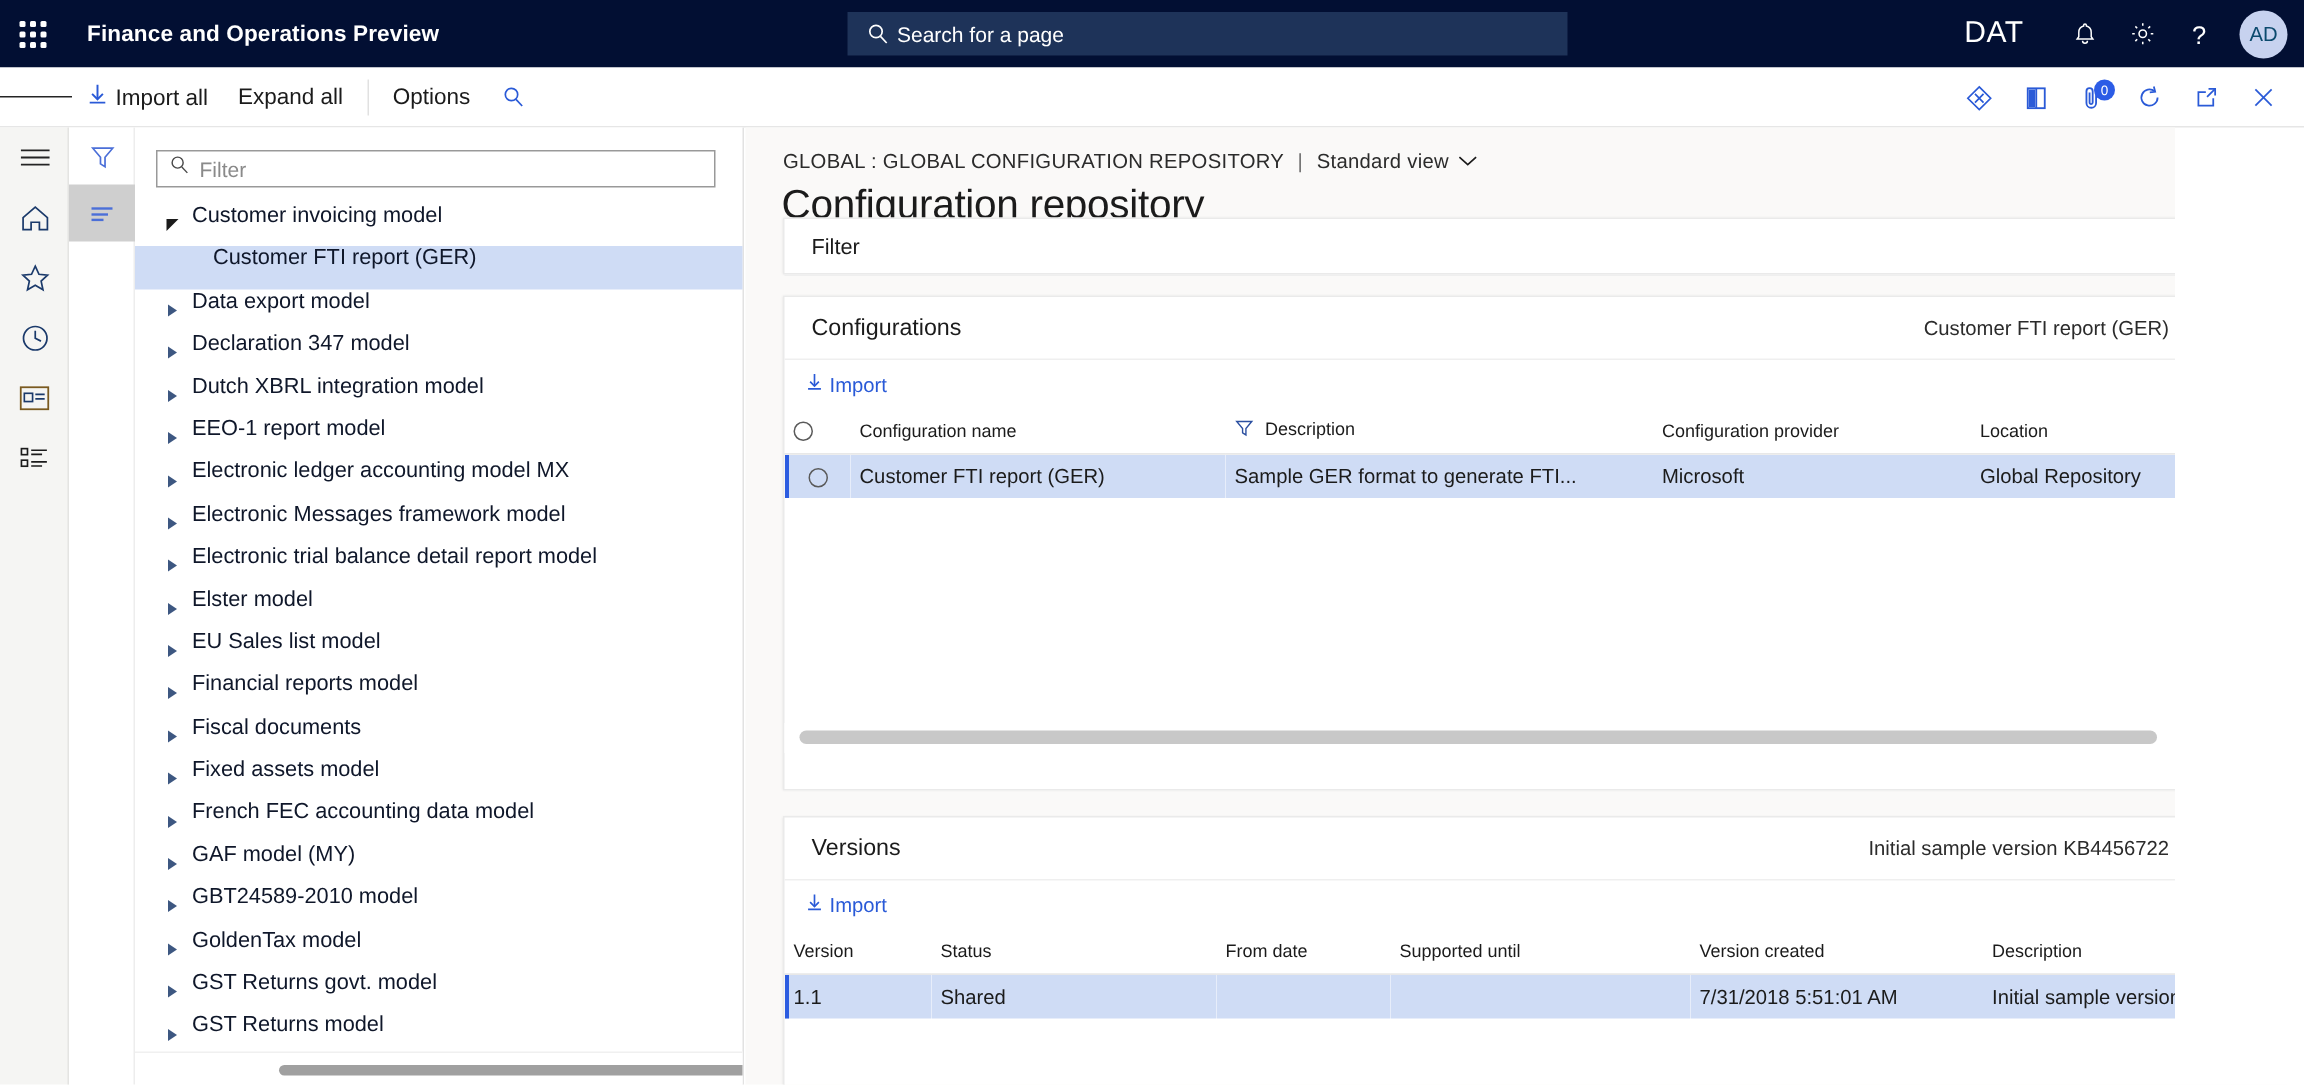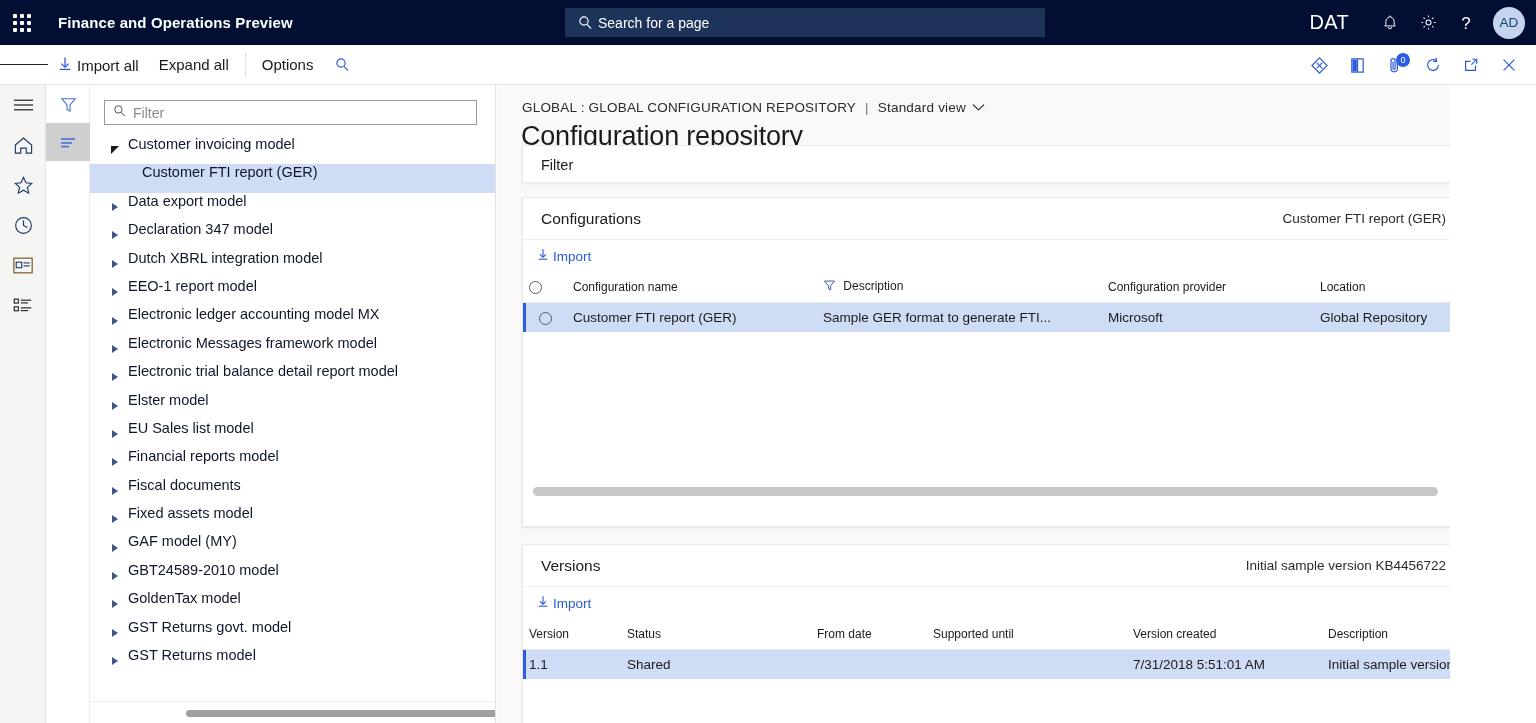--- a/index.html
+++ b/index.html
@@ -490,20 +490,26 @@
         <span class="twist">
           <span class="twist-collapsed"></span>
         </span>
         <span class="tlabel">Fiscal documents</span>
       </div>
       <div class="tnode">
         <span class="twist">
           <span class="twist-collapsed"></span>
         </span>
         <span class="tlabel">Fixed assets model</span>
+      </div>
+      <div class="tnode">
+        <span class="twist">
+          <span class="twist-collapsed"></span>
+        </span>
+        <span class="tlabel">French FEC accounting data model</span>
       </div>
       <div class="tnode">
         <span class="twist">
           <span class="twist-collapsed"></span>
         </span>
         <span class="tlabel">GAF model (MY)</span>
       </div>
       <div class="tnode">
         <span class="twist">
           <span class="twist-collapsed"></span>

